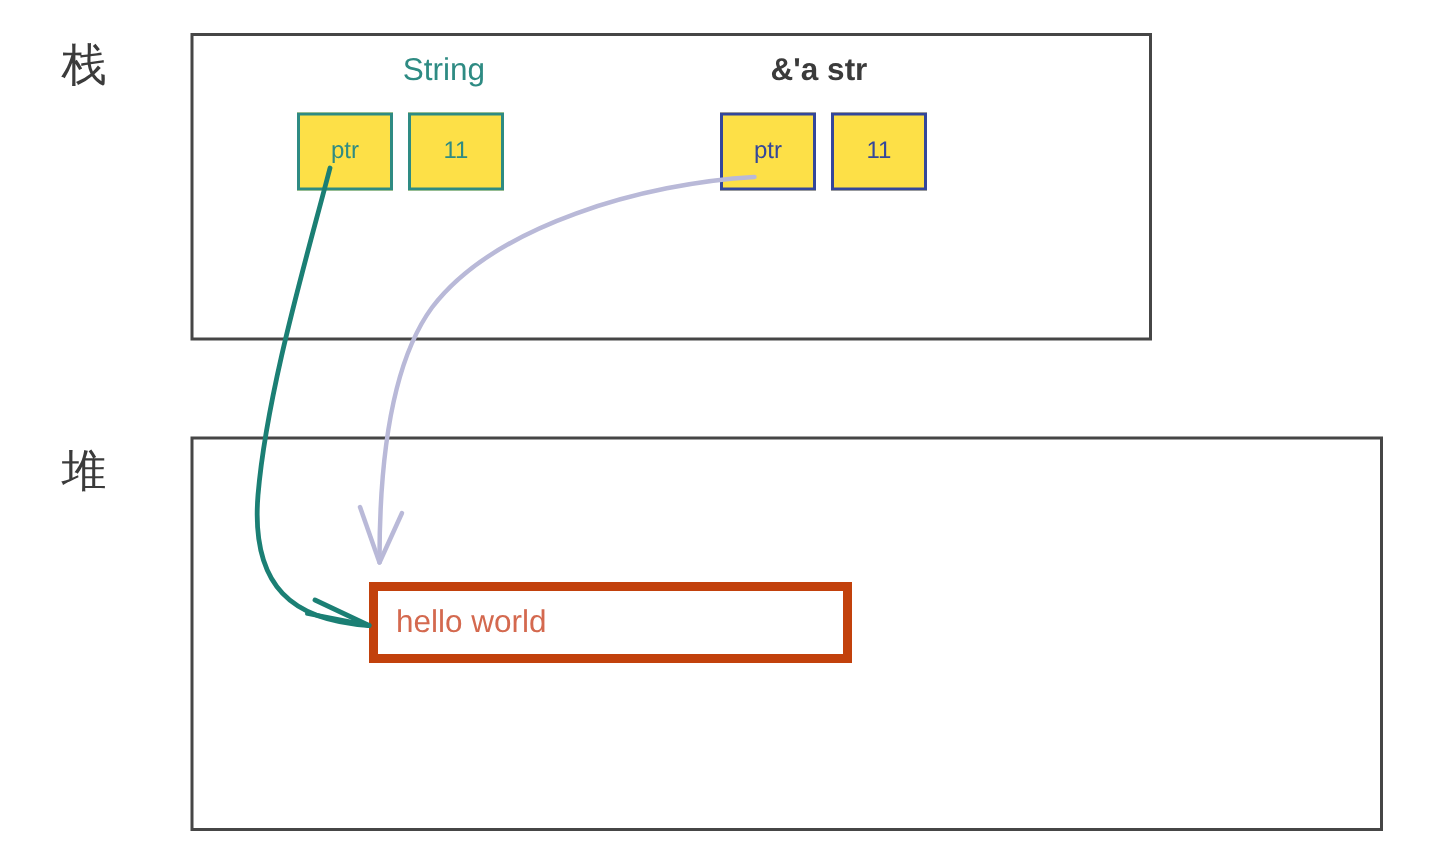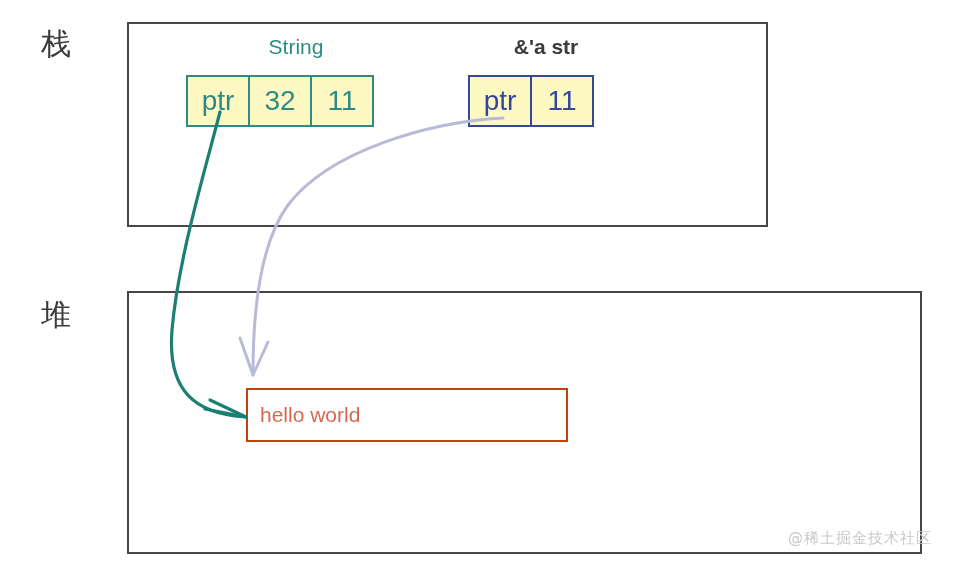--- a/index.html
+++ b/index.html
@@ -60,23 +60,24 @@
   .cells {
     position: absolute;
     display: flex;
     left: 0;
   }
   .cell {
     box-sizing: border-box;
     display: flex;
     align-items: center;
     justify-content: center;
-    font-size: 28px;
+    font-size: 16px;
     height: 52px;
-    background: #fef9c3;
+    background: #fde047;
+    margin-left: 12px;
   }
 
   
   #string-struct { left: 186px; top: 36px; width: 192px; }
   #string-struct .cells { top: 39px; }
   #string-struct .cell {
     border: 2px solid #2e8b83;
     color: #2e8b83;
     margin-right: -2px;
   }
@@ -97,21 +98,21 @@
   #strref-cell-ptr { width: 64px; }
   #strref-cell-len { width: 64px; }
 
   
   #heap-alloc {
     position: absolute;
     left: 246px;
     top: 388px;
     width: 322px;
     height: 54px;
-    border: 2px solid #c2410c;
+    border: 6px solid #c2410c;
     box-sizing: border-box;
     background: #ffffff;
     display: flex;
     align-items: center;
   }
   #heap-alloc-text {
     color: #d4694f;
     font-size: 21px;
     padding-left: 12px;
     white-space: nowrap;
@@ -149,21 +150,20 @@
   <div class="region-label" id="heap-label">堆</div>
 
   <div class="region-box" id="stack-region"></div>
 
   <div class="region-box" id="heap-region"></div>
 
   <div class="struct-group" id="string-struct">
     <div class="struct-title teal">String</div>
     <div class="cells">
       <div class="cell" id="string-cell-ptr">ptr</div>
-      <div class="cell" id="string-cell-cap">32</div>
       <div class="cell" id="string-cell-len">11</div>
     </div>
   </div>
 
   <div class="struct-group" id="strref-struct">
     <div class="struct-title plain">&amp;'a str</div>
     <div class="cells">
       <div class="cell" id="strref-cell-ptr">ptr</div>
       <div class="cell" id="strref-cell-len">11</div>
     </div>
@@ -185,15 +185,14 @@
 
     <g>
       <path d="M 503 118
                C 430 122, 330 150, 288 205
                C 258 246, 253 320, 253 373" fill="none" stroke="#b9b9d8" stroke-width="3" stroke-linecap="round"></path>
       <path d="M 253 375 L 240 338" fill="none" stroke="#b9b9d8" stroke-width="3" stroke-linecap="round"></path>
       <path d="M 253 375 L 268 342" fill="none" stroke="#b9b9d8" stroke-width="3" stroke-linecap="round"></path>
     </g>
   </svg>
 
-  <div id="watermark">@稀土掘金技术社区</div>
 
 </div>
 
 </body></html>

